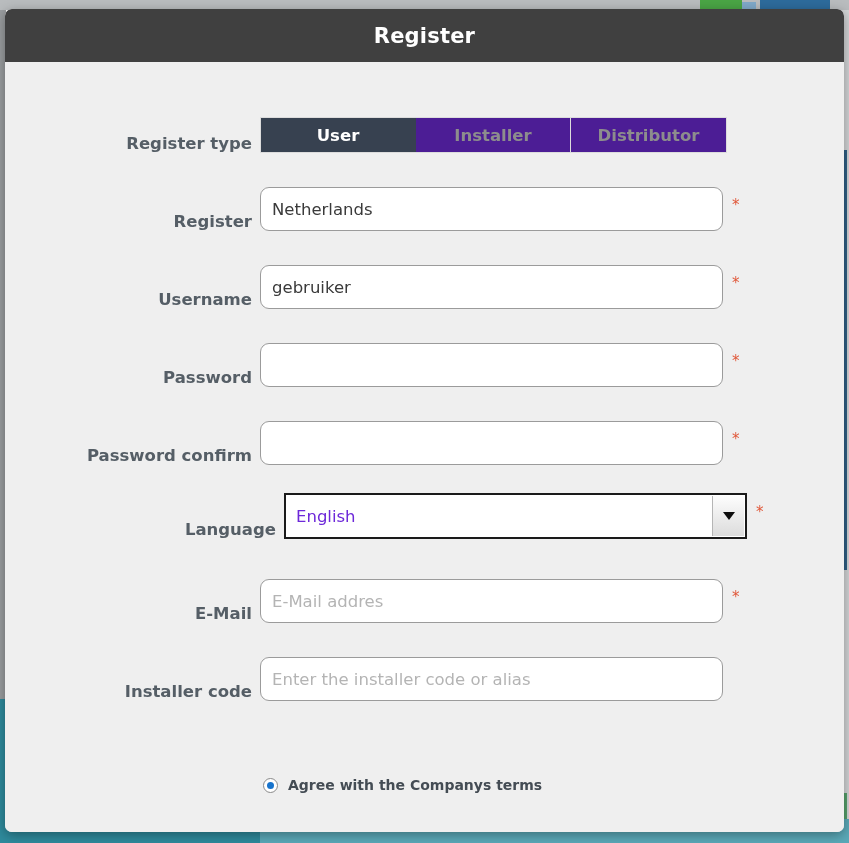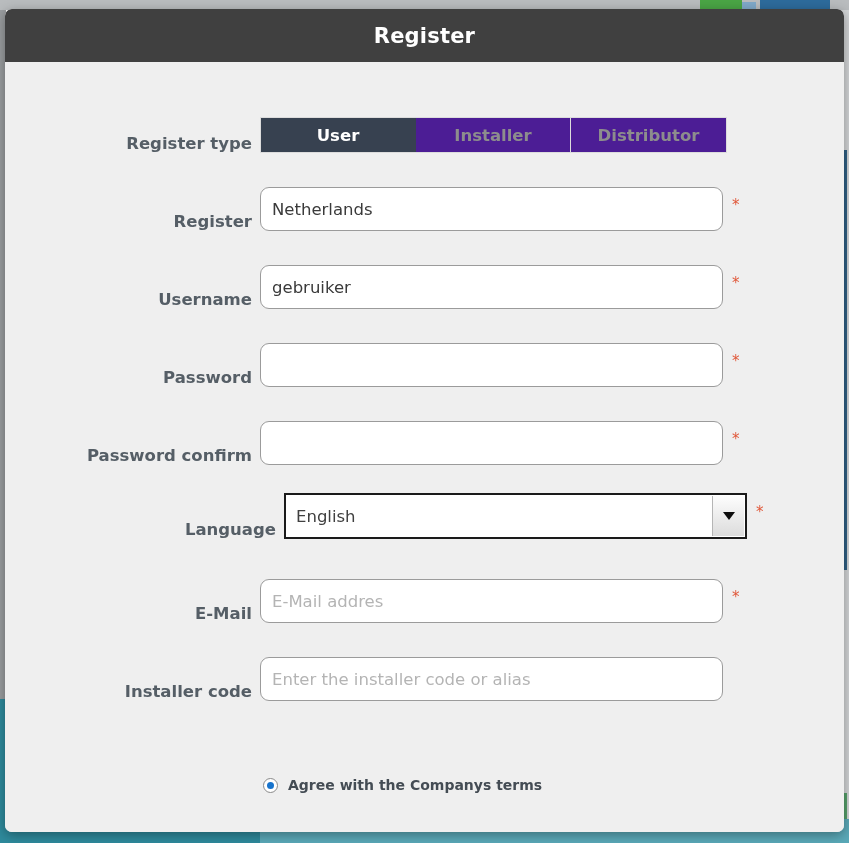--- a/index.html
+++ b/index.html
@@ -229,21 +229,21 @@
     height: 46px;
     position: relative;
     box-sizing: border-box;
     border: 2px solid #1a1a1a;
     background: #ffffff;
     display: flex;
     align-items: center;
   }
   .sel-val {
     font-size: 16.5px;
-    color: #404040;
+    color: #6d28d9;
     padding-left: 10px;
     font-family: "DejaVu Sans", sans-serif;
   }
   .sel-btn {
     position: absolute;
     right: 1px;
     top: 1px;
     bottom: 1px;
     width: 31px;
     background: linear-gradient(#fdfdfd, #dcdcdc);

